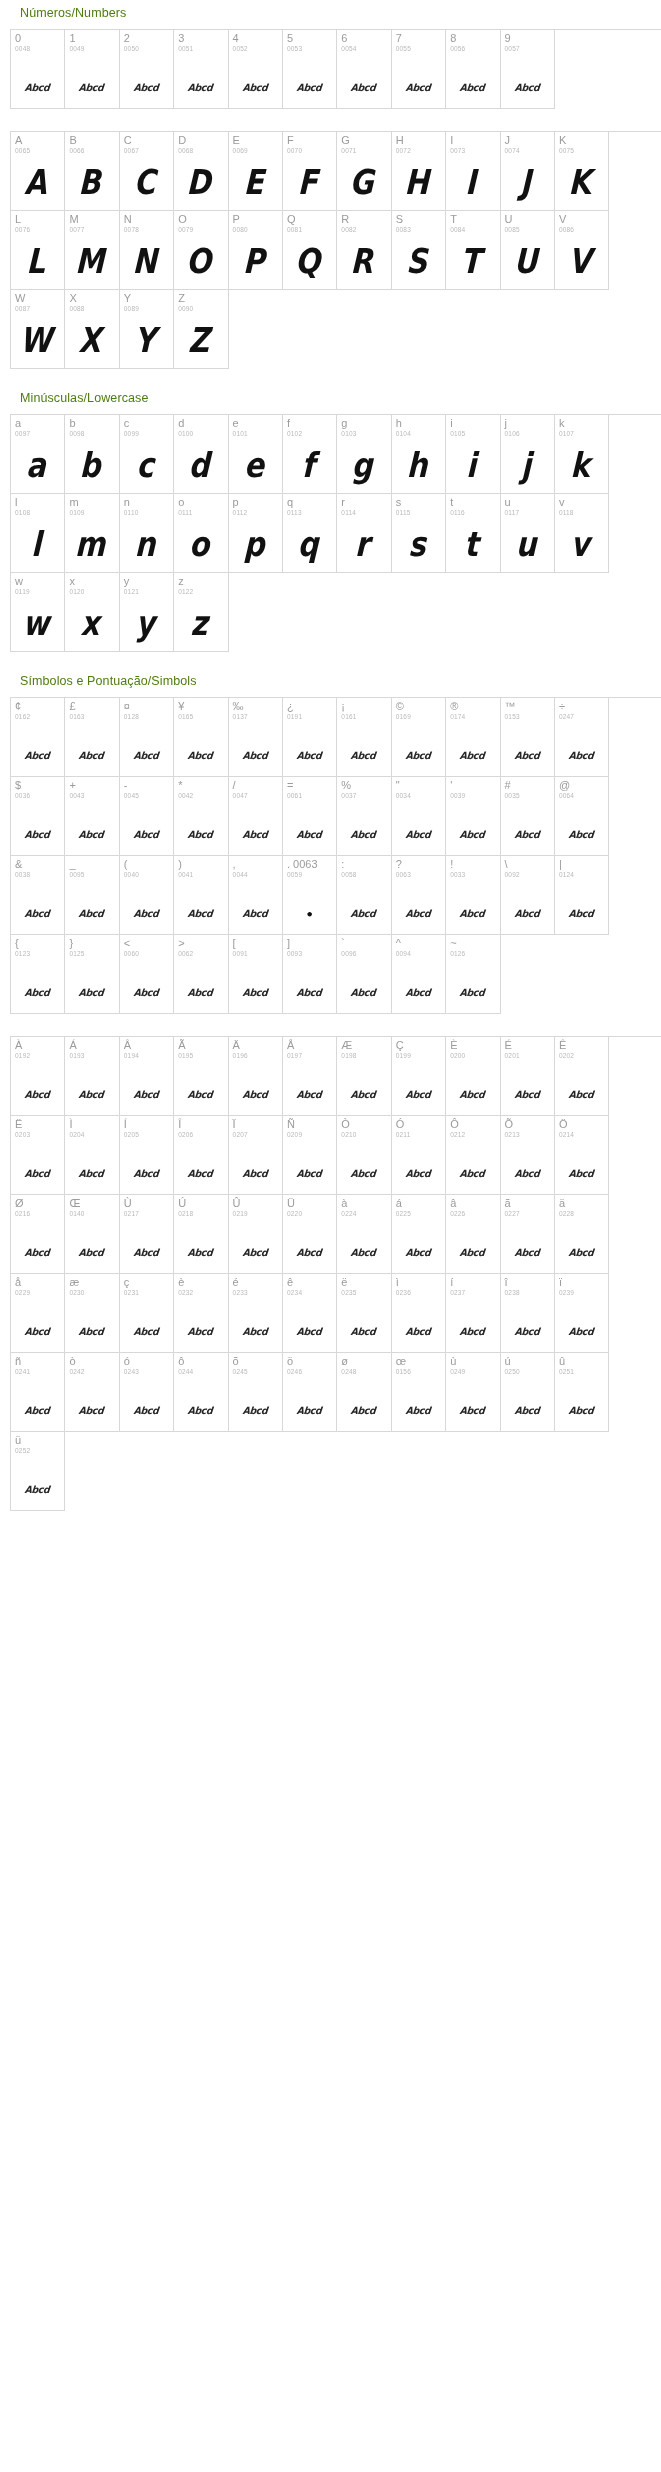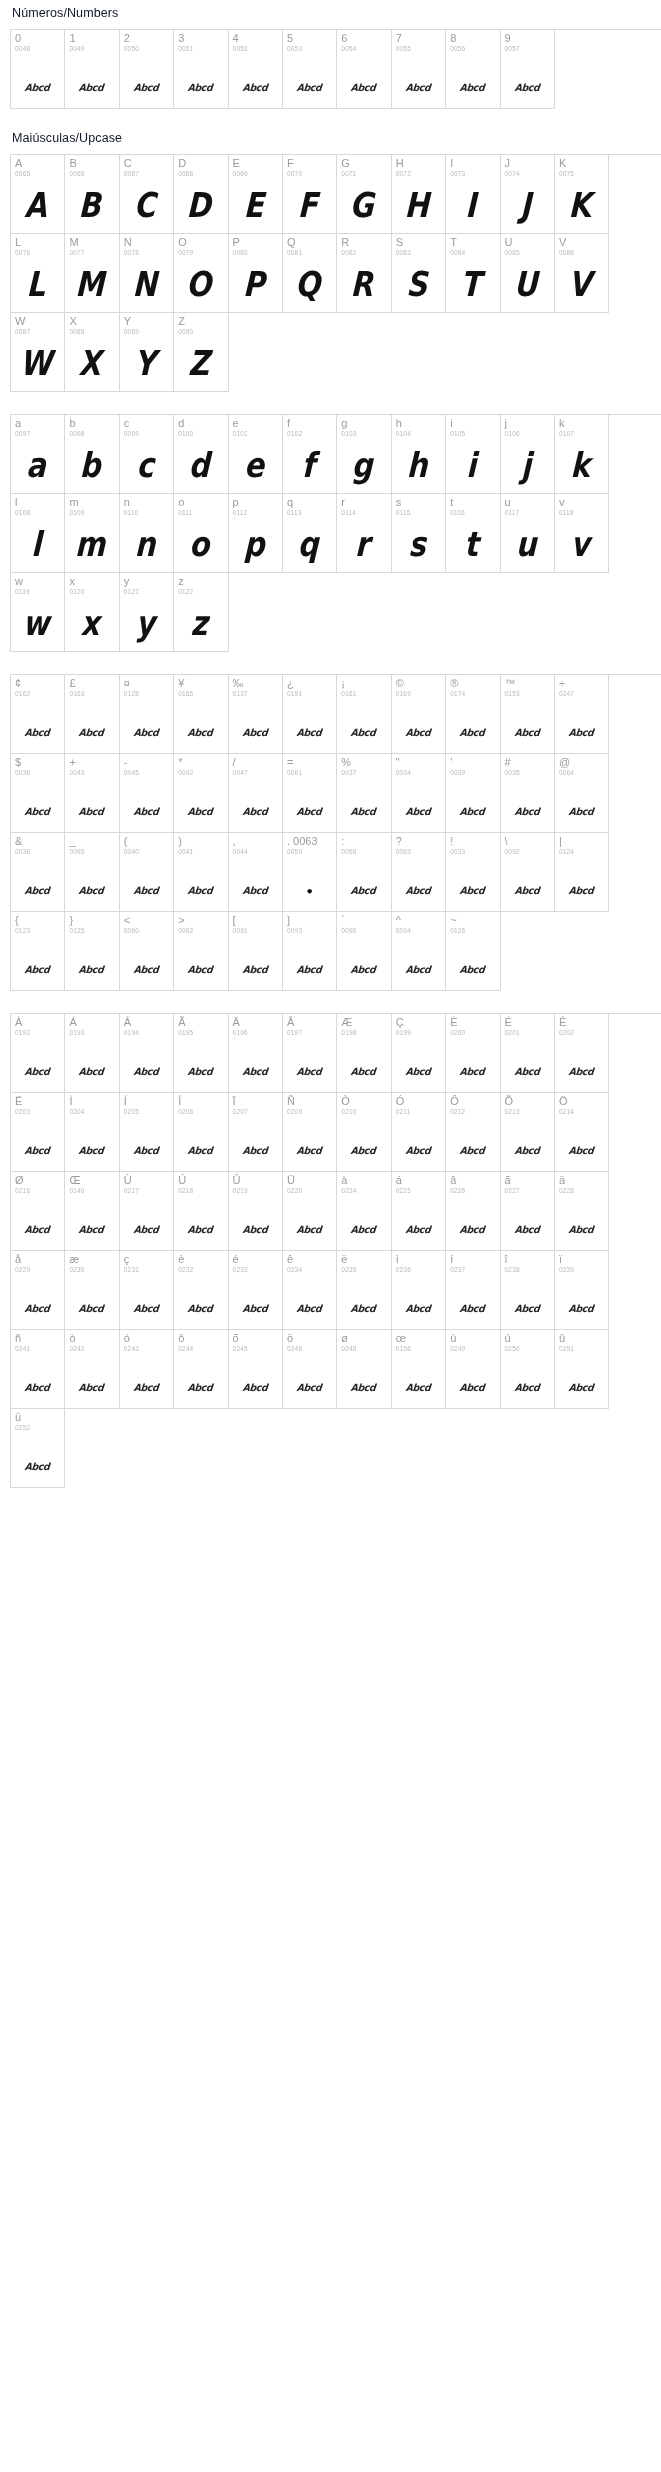--- a/index.html
+++ b/index.html
@@ -15,22 +15,22 @@
     min-height: 2472px;
     padding: 0;
   }
   .page {
     width: 661px;
     padding: 6px 10px 20px 10px;
   }
   .section { margin-bottom: 22px; }
   .section-title {
     font-size: 12.5px;
-    color: #0f172a;
-    margin: 0 0 9px 2px;
+    color: #4d7c0f;
+    margin: 0 0 9px 10px;
     font-weight: normal;
     letter-spacing: 0.1px;
   }
   .grid {
     display: flex;
     flex-wrap: wrap;
     border-left: 1px solid #d8d8d8;
     border-top: 1px solid #d8d8d8;
     width: 653px;
   }
@@ -143,21 +143,20 @@
           <div class="glyph small">Abcd</div>
         </div>
         <div class="cell">
           <div class="ch">9</div>
           <div class="code">0057</div>
           <div class="glyph small">Abcd</div>
         </div>
       </div>
     </div>
     <div class="section">
-      <div class="section-title">Maiúsculas/Upcase</div>
       <div class="grid">
         <div class="cell">
           <div class="ch">A</div>
           <div class="code">0065</div>
           <div class="glyph big">A</div>
         </div>
         <div class="cell">
           <div class="ch">B</div>
           <div class="code">0066</div>
           <div class="glyph big">B</div>
@@ -278,20 +277,21 @@
           <div class="glyph big">Y</div>
         </div>
         <div class="cell">
           <div class="ch">Z</div>
           <div class="code">0090</div>
           <div class="glyph big">Z</div>
         </div>
       </div>
     </div>
     <div class="section">
+      <div class="section-title">Minúsculas/Lowercase</div>
       <div class="grid">
         <div class="cell">
           <div class="ch">a</div>
           <div class="code">0097</div>
           <div class="glyph big">a</div>
         </div>
         <div class="cell">
           <div class="ch">b</div>
           <div class="code">0098</div>
           <div class="glyph big">b</div>
@@ -412,20 +412,21 @@
           <div class="glyph big">y</div>
         </div>
         <div class="cell">
           <div class="ch">z</div>
           <div class="code">0122</div>
           <div class="glyph big">z</div>
         </div>
       </div>
     </div>
     <div class="section">
+      <div class="section-title">Símbolos e Pontuação/Simbols</div>
       <div class="grid">
         <div class="cell">
           <div class="ch">¢</div>
           <div class="code">0162</div>
           <div class="glyph small">Abcd</div>
         </div>
         <div class="cell">
           <div class="ch">£</div>
           <div class="code">0163</div>
           <div class="glyph small">Abcd</div>

